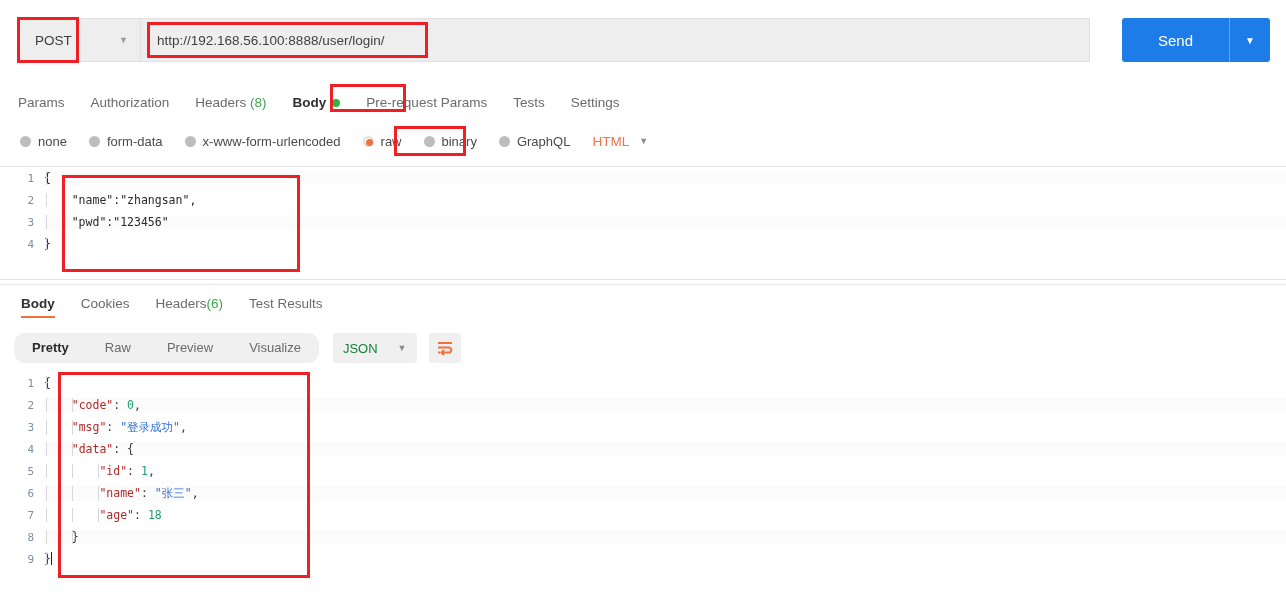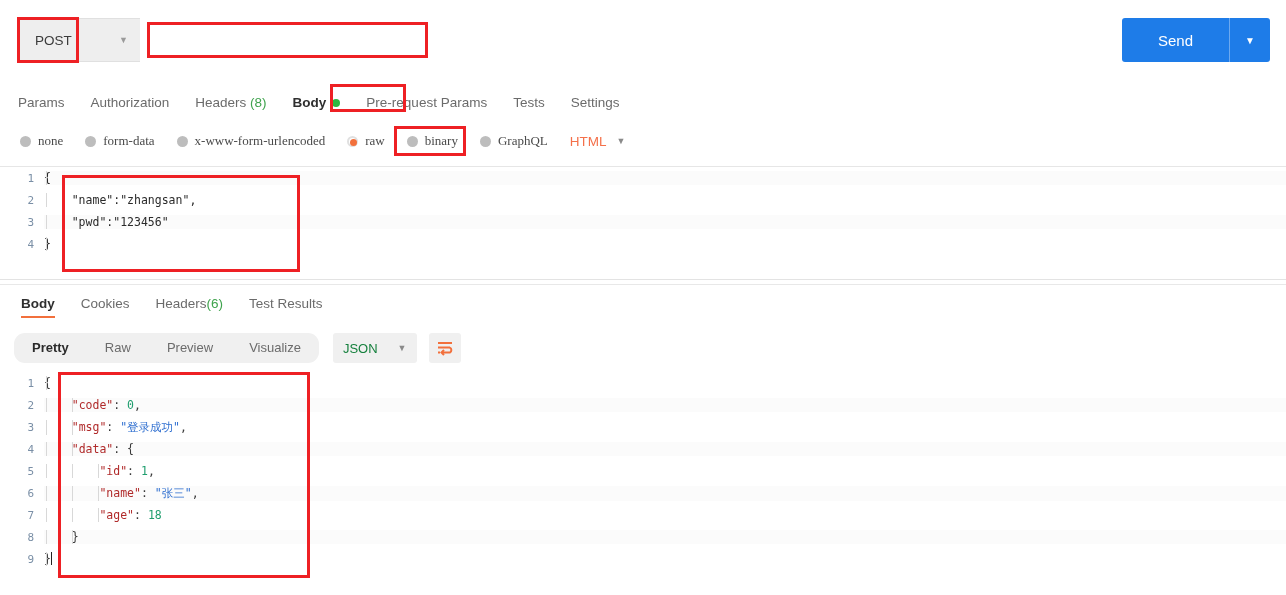--- a/index.html
+++ b/index.html
@@ -39,21 +39,21 @@
     display:flex;align-items:center;padding-left:18px;box-sizing:border-box;}
   .rtab{margin-right:26px;font-size:13.5px;color:#6b6b6b;cursor:pointer;white-space:nowrap;}
   .rtab.active{color:#2f2f2f;font-weight:bold;}
   .rtab .cnt{color:#3fa34d;}
   .dot-green{display:inline-block;width:8px;height:8px;border-radius:50%;
     background:#2db742;margin-left:6px;vertical-align:middle;}
 
   
   .body-types{position:absolute;left:0;top:124px;width:1286px;height:34px;
     display:flex;align-items:center;padding-left:20px;box-sizing:border-box;}
-  .bt{display:flex;align-items:center;margin-right:22px;font-size:13px;color:#4a4a4a;cursor:pointer;white-space:nowrap;font-family:Liberation Serif, serif;}
+  .bt{display:flex;align-items:center;margin-right:22px;font-size:13px;color:#4a4a4a;cursor:pointer;white-space:nowrap;}
   .radio{width:11px;height:11px;border-radius:50%;background:#bdbdbd;margin-right:7px;display:inline-block;}
   .radio.on{background:#ffffff;border:2.5px solid #e0e0e0;box-sizing:border-box;position:relative;}
   .radio.on:after{content:"";position:absolute;left:1px;top:1px;width:7px;height:7px;
     border-radius:50%;background:#f2703c;}
   .fmt-sel{display:flex;align-items:center;color:#f4704a;font-size:13.5px;cursor:pointer;}
   .fmt-sel .caret{color:#8a8a8a;font-size:9px;margin-left:10px;}
 
   
   .req-editor{position:absolute;left:0;top:166px;width:1286px;height:112px;
     border-top:1px solid #e6e6e6;border-bottom:1px solid #e3e3e3;background:#fff;}
@@ -108,20 +108,23 @@
 </head>
 <body>
 
 <div class="app">
 
   <div class="url-bar">
     <div class="method-select">
       <span class="method-label">POST</span>
       <span class="method-caret">▼</span>
     </div>
+    <div class="url-input">
+      <span class="url-text">http://192.168.56.100:8888/user/login/</span>
+    </div>
     <div class="send-btn">
       <span class="send-label">Send</span>
       <span class="send-div"></span>
       <span class="send-caret">▼</span>
     </div>
   </div>
 
   <div class="req-tabs" id="req-tabs">
       <div class="rtab"><span>Params</span></div>
       <div class="rtab"><span>Authorization</span></div>

